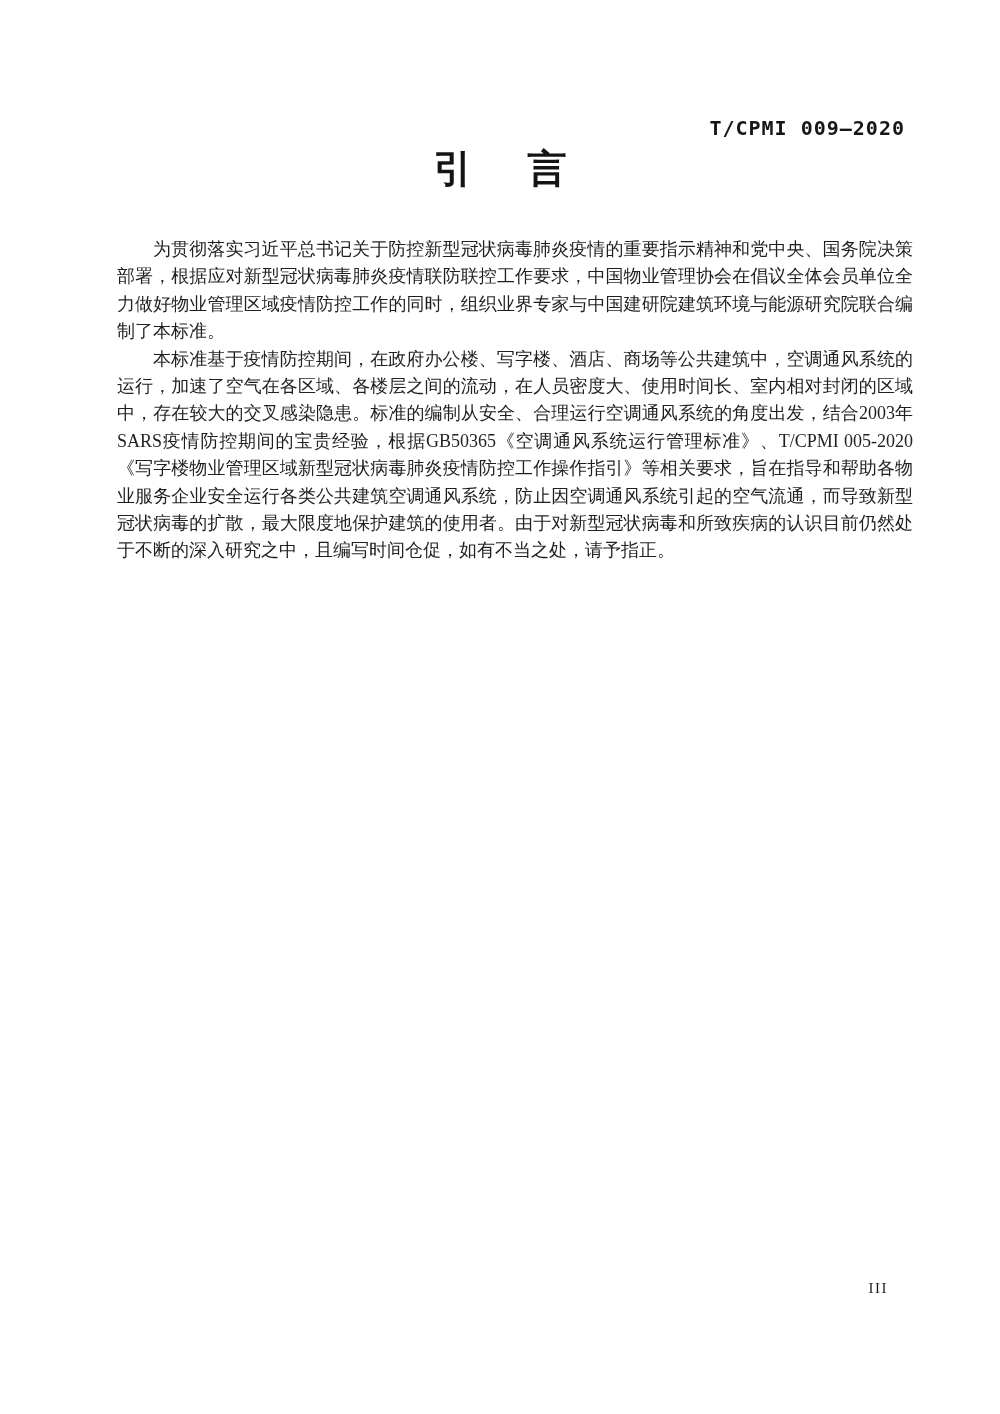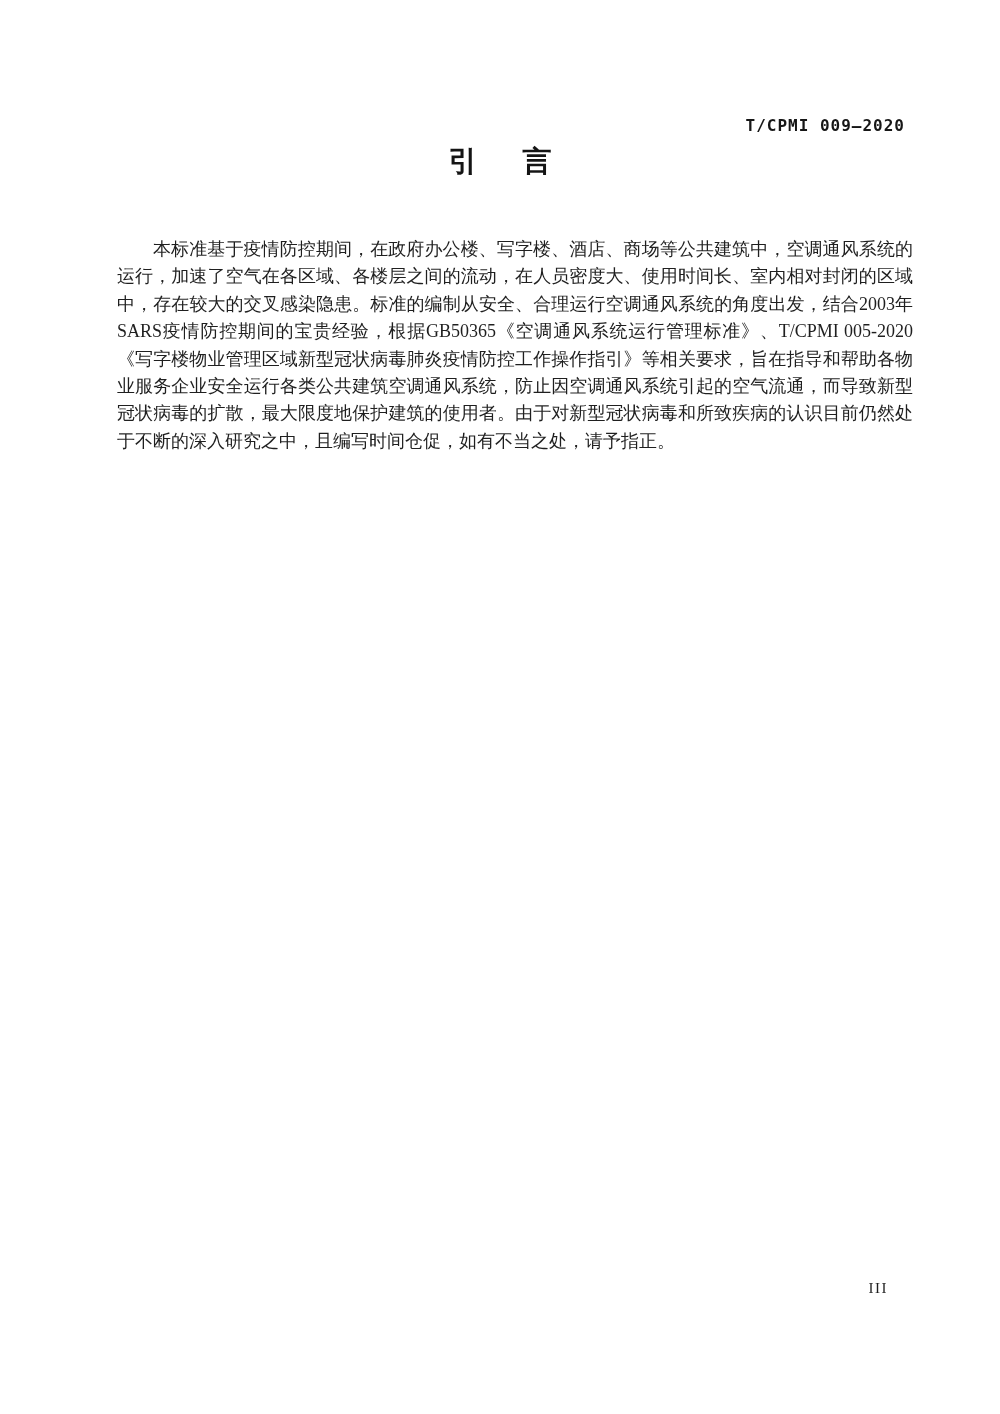--- a/index.html
+++ b/index.html
@@ -15,33 +15,33 @@
     color: #1c1c1c;
     font-family: "Liberation Serif", "DejaVu Serif", serif;
     overflow: hidden;
   }
   .header-code {
     position: absolute;
     top: 116px;
     right: 95px;
     font-family: "DejaVu Sans Mono", "Liberation Mono", monospace;
     font-weight: bold;
-    font-size: 16px;
+    font-size: 20px;
     letter-spacing: 1px;
     color: #161616;
     white-space: nowrap;
   }
   .doc-title {
     position: absolute;
     top: 142px;
     left: 0;
     width: 100%;
     margin: 0;
     text-align: center;
-    font-size: 29px;
+    font-size: 39px;
     font-weight: bold;
     letter-spacing: 8px;
     text-indent: 8px; 
     color: #141414;
   }
   .doc-body {
     position: absolute;
     left: 117px;
     top: 236px;
     width: 796px;
@@ -67,18 +67,19 @@
 </head>
 <body>
 
 <div class="page">
 
   <div class="header-code">T/CPMI 009—2020</div>
 
   <h1 class="doc-title">引　言</h1>
 
   <div class="doc-body">
+    <p>为贯彻落实习近平总书记关于防控新型冠状病毒肺炎疫情的重要指示精神和党中央、国务院决策部署，根据应对新型冠状病毒肺炎疫情联防联控工作要求，中国物业管理协会在倡议全体会员单位全力做好物业管理区域疫情防控工作的同时，组织业界专家与中国建研院建筑环境与能源研究院联合编制了本标准。</p>
     <p>本标准基于疫情防控期间，在政府办公楼、写字楼、酒店、商场等公共建筑中，空调通风系统的运行，加速了空气在各区域、各楼层之间的流动，在人员密度大、使用时间长、室内相对封闭的区域中，存在较大的交叉感染隐患。标准的编制从安全、合理运行空调通风系统的角度出发，结合2003年SARS疫情防控期间的宝贵经验，根据GB50365《空调通风系统运行管理标准》、T/CPMI 005-2020《写字楼物业管理区域新型冠状病毒肺炎疫情防控工作操作指引》等相关要求，旨在指导和帮助各物业服务企业安全运行各类公共建筑空调通风系统，防止因空调通风系统引起的空气流通，而导致新型冠状病毒的扩散，最大限度地保护建筑的使用者。由于对新型冠状病毒和所致疾病的认识目前仍然处于不断的深入研究之中，且编写时间仓促，如有不当之处，请予指正。</p>
   </div>
 
   <div class="page-number">III</div>
 
 </div>
 
 </body></html>

